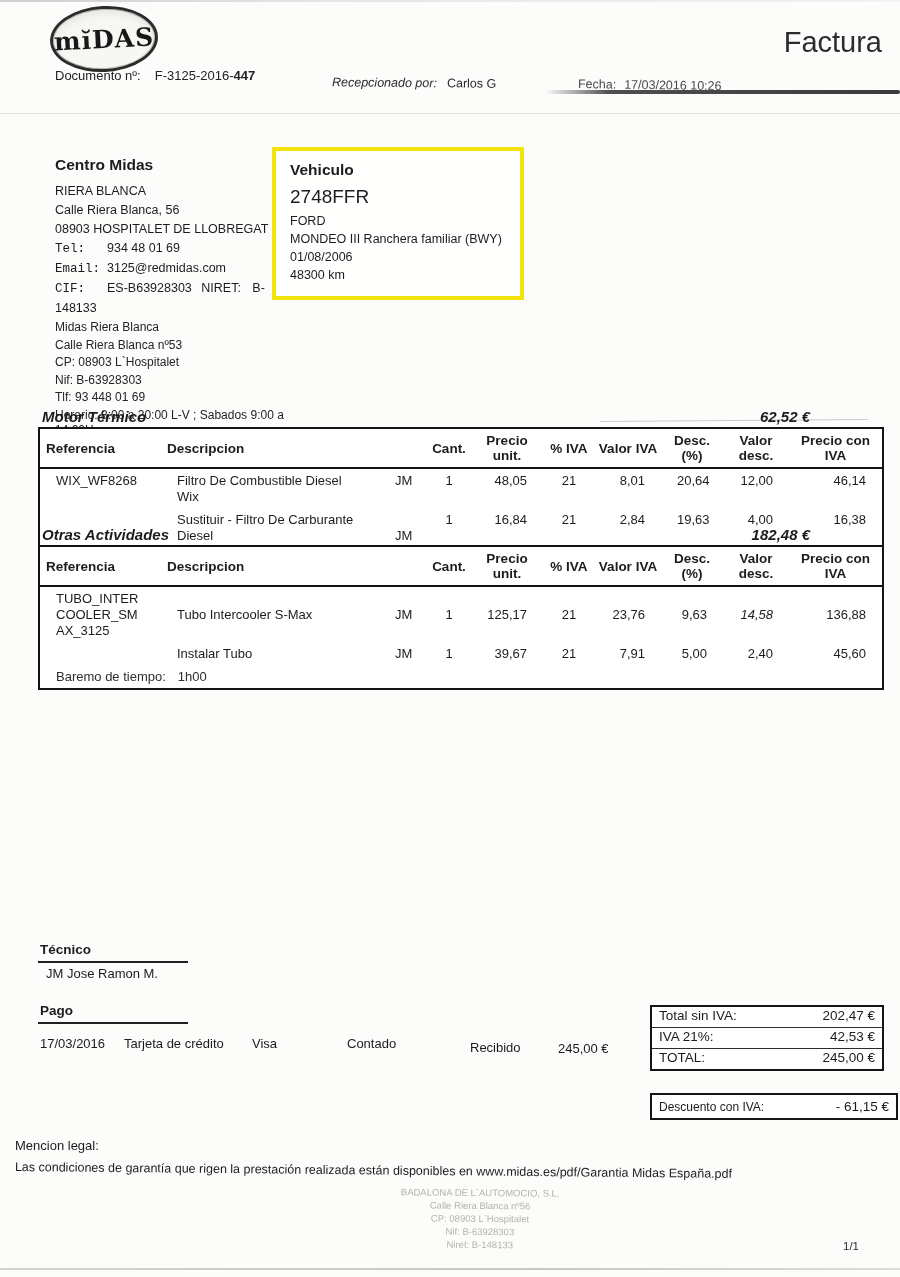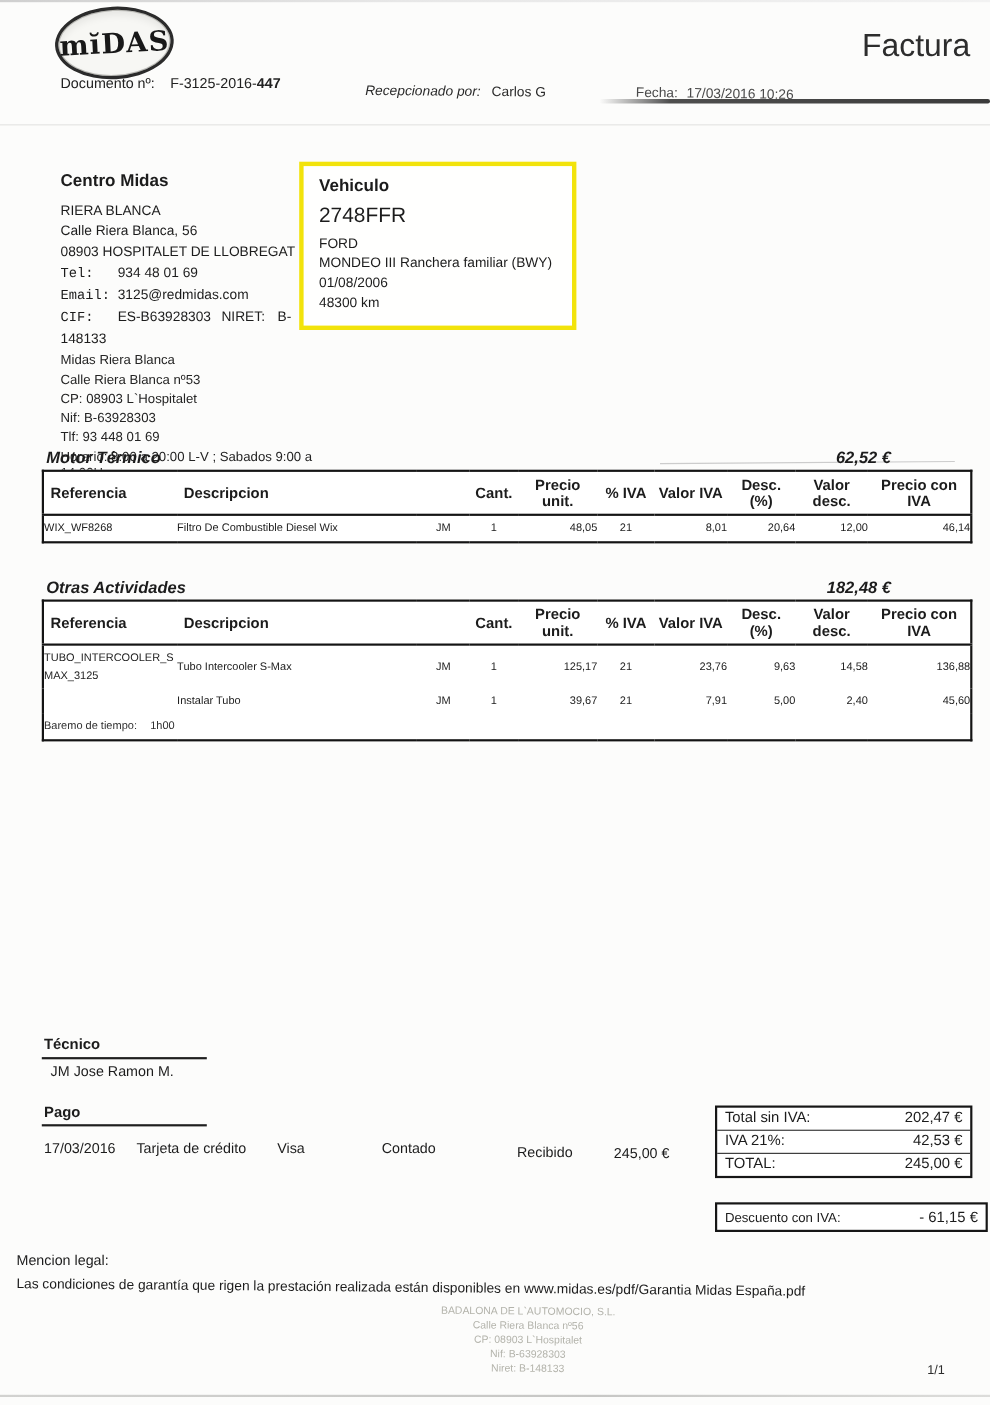--- a/index.html
+++ b/index.html
@@ -41,21 +41,21 @@
   .v-plate{font-weight:normal;font-size:19px;margin-bottom:4px;}
   .v-line{font-size:12.5px;line-height:18px;}
   
   .section{left:38px;width:774px;}
   .sec1{top:408px;} .sec2{top:526px;}
   .sec-head{display:flex;justify-content:space-between;align-items:flex-end;
     font-style:italic;font-weight:bold;font-size:15px;padding:0 2px 2px 4px;}
   table.items{width:844px;border-collapse:collapse;table-layout:fixed;border:2.5px solid #141414;background:#fff;}
   table.items th{font-size:13.5px;font-weight:bold;padding:4px 3px;border-bottom:2.5px solid #141414;vertical-align:middle;text-align:center;line-height:15px;}
   table.items th.l{text-align:left;padding-left:6px;}
-  table.items td{font-size:10px;padding:4px 0 3px;vertical-align:top;line-height:16px;}
+  table.items td{font-size:13px;padding:4px 16px 3px;vertical-align:top;line-height:16px;}
   td.ref{word-break:break-all;padding-left:5px;}
   td.desc{padding-left:4px;}
   td.tech{text-align:center;font-size:12px;}
   td.c{text-align:center;}
   td.r{text-align:right;padding-right:12px;}
   td.note-cell{font-size:11px;color:#2e2e2e;padding:1px 0 4px 26px;}
   .note-lbl{margin-right:12px;}
   
   .blocklabel{font-weight:bold;font-size:13.5px;border-bottom:2px solid #1f1f1f;width:148px;padding:0 0 4px 2px;}
   .tecnico{left:38px;top:942px;}
@@ -172,20 +172,32 @@
       <td class="desc">Filtro De Combustible Diesel Wix</td>
       <td class="tech">JM</td>
       <td class="c">1</td>
       <td class="r">48,05</td>
       <td class="c">21</td>
       <td class="r">8,01</td>
       <td class="r">20,64</td>
       <td class="r">12,00</td>
       <td class="r">46,14</td>
     </tr>
+    <tr>
+      <td class="ref"></td>
+      <td class="desc">Sustituir - Filtro De Carburante Diesel</td>
+      <td class="tech" style="vertical-align:bottom;">JM</td>
+      <td class="c">1</td>
+      <td class="r">16,84</td>
+      <td class="c">21</td>
+      <td class="r">2,84</td>
+      <td class="r">19,63</td>
+      <td class="r">4,00</td>
+      <td class="r">16,38</td>
+    </tr>
   </tbody>
     </table>
 </div>
 
 <div class="abs section sec2">
   <div class="sec-head">
     <span>Otras Actividades</span>
     <span>182,48 €</span>
   </div>
   <table class="items">
@@ -216,21 +228,21 @@
     </tr>
     <tr>
       <td class="ref">TUBO_INTERCOOLER_SMAX_3125</td>
       <td class="desc" style="vertical-align:middle;">Tubo Intercooler S-Max</td>
       <td class="tech" style="vertical-align:middle;">JM</td>
       <td class="c" style="vertical-align:middle;">1</td>
       <td class="r" style="vertical-align:middle;">125,17</td>
       <td class="c" style="vertical-align:middle;">21</td>
       <td class="r" style="vertical-align:middle;">23,76</td>
       <td class="r" style="vertical-align:middle;">9,63</td>
-      <td class="r" style="vertical-align:middle;">14,58</td>
+      <td class="r" style="vertical-align:middle;font-style:italic;">14,58</td>
       <td class="r" style="vertical-align:middle;">136,88</td>
     </tr>
     <tr>
       <td class="ref"></td>
       <td class="desc">Instalar Tubo</td>
       <td class="tech">JM</td>
       <td class="c">1</td>
       <td class="r">39,67</td>
       <td class="c">21</td>
       <td class="r">7,91</td>

